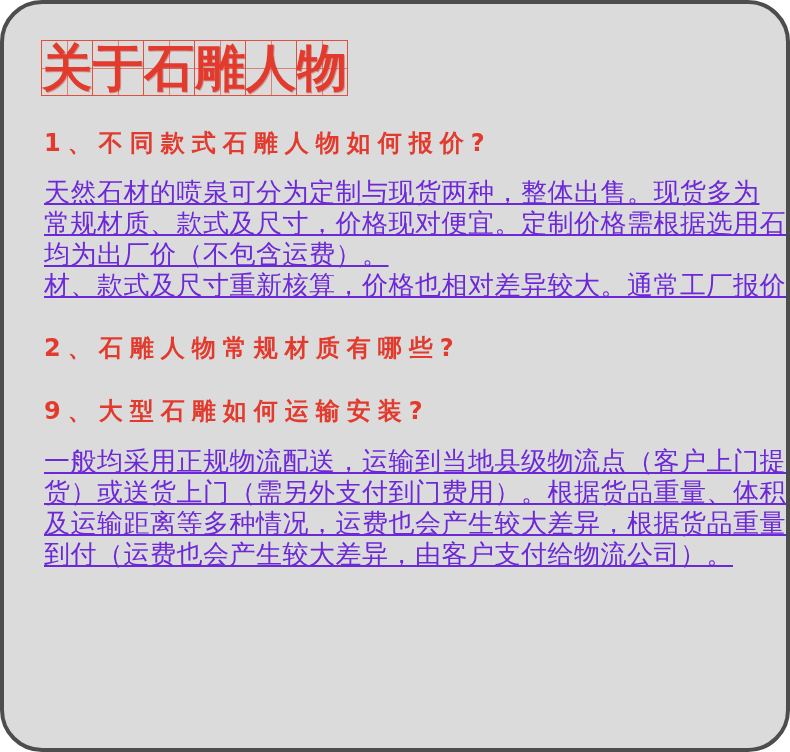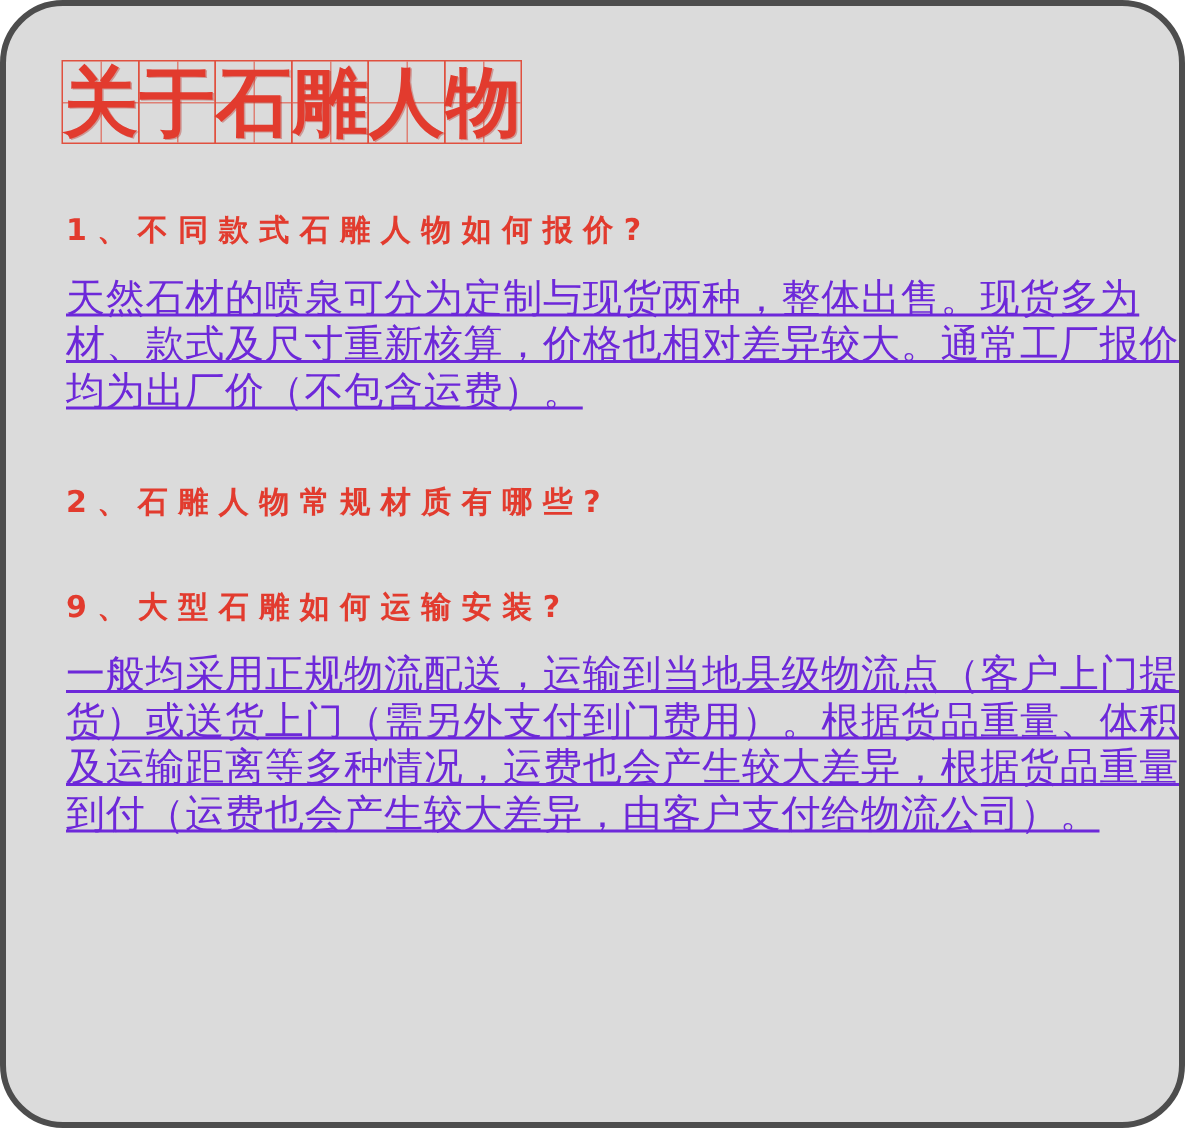--- a/index.html
+++ b/index.html
@@ -51,22 +51,22 @@
     font-size: 50px;
     font-weight: bold;
     color: #e23b2e;
     font-family: "DejaVu Serif", "Liberation Serif", serif;
     line-height: 1;
     text-shadow: 1px 1px 0 rgba(180, 30, 20, 0.35);
     white-space: nowrap;
   }
   
   .q-heading {
-    margin: 44px 0 0 0;
-    font-size: 20px;
+    margin: 32px 0 0 0;
+    font-size: 24px;
     font-weight: bold;
     color: #e23b2e;
     letter-spacing: 7px;
     line-height: 1.3;
     white-space: nowrap;
   }
   .answer {
     margin-top: 18px;
     color: #6d28d9;
     font-size: 26px;
@@ -101,22 +101,23 @@
     </div>
     <div class="tian-cell">
       <span class="title-char">物</span>
     </div>
   </div>
 
   <section>
     <h2 class="q-heading">1、不同款式石雕人物如何报价?</h2>
     <div class="answer">
       <div class="line">天然石材的喷泉可分为定制与现货两种，整体出售。现货多为</div>
+      <div class="line">常规材质、款式及尺寸，价格现对便宜。定制价格需根据选用石</div>
+      <div class="line">均为出厂价（不包含运费）。</div>
       <div class="line">材、款式及尺寸重新核算，价格也相对差异较大。通常工厂报价</div>
-      <div class="line">均为出厂价（不包含运费）。</div>
     </div>
   </section>
 
   <section>
     <h2 class="q-heading">2、石雕人物常规材质有哪些?</h2>
   </section>
 
   <section>
     <h2 class="q-heading">9、大型石雕如何运输安装?</h2>
     <div class="answer">

